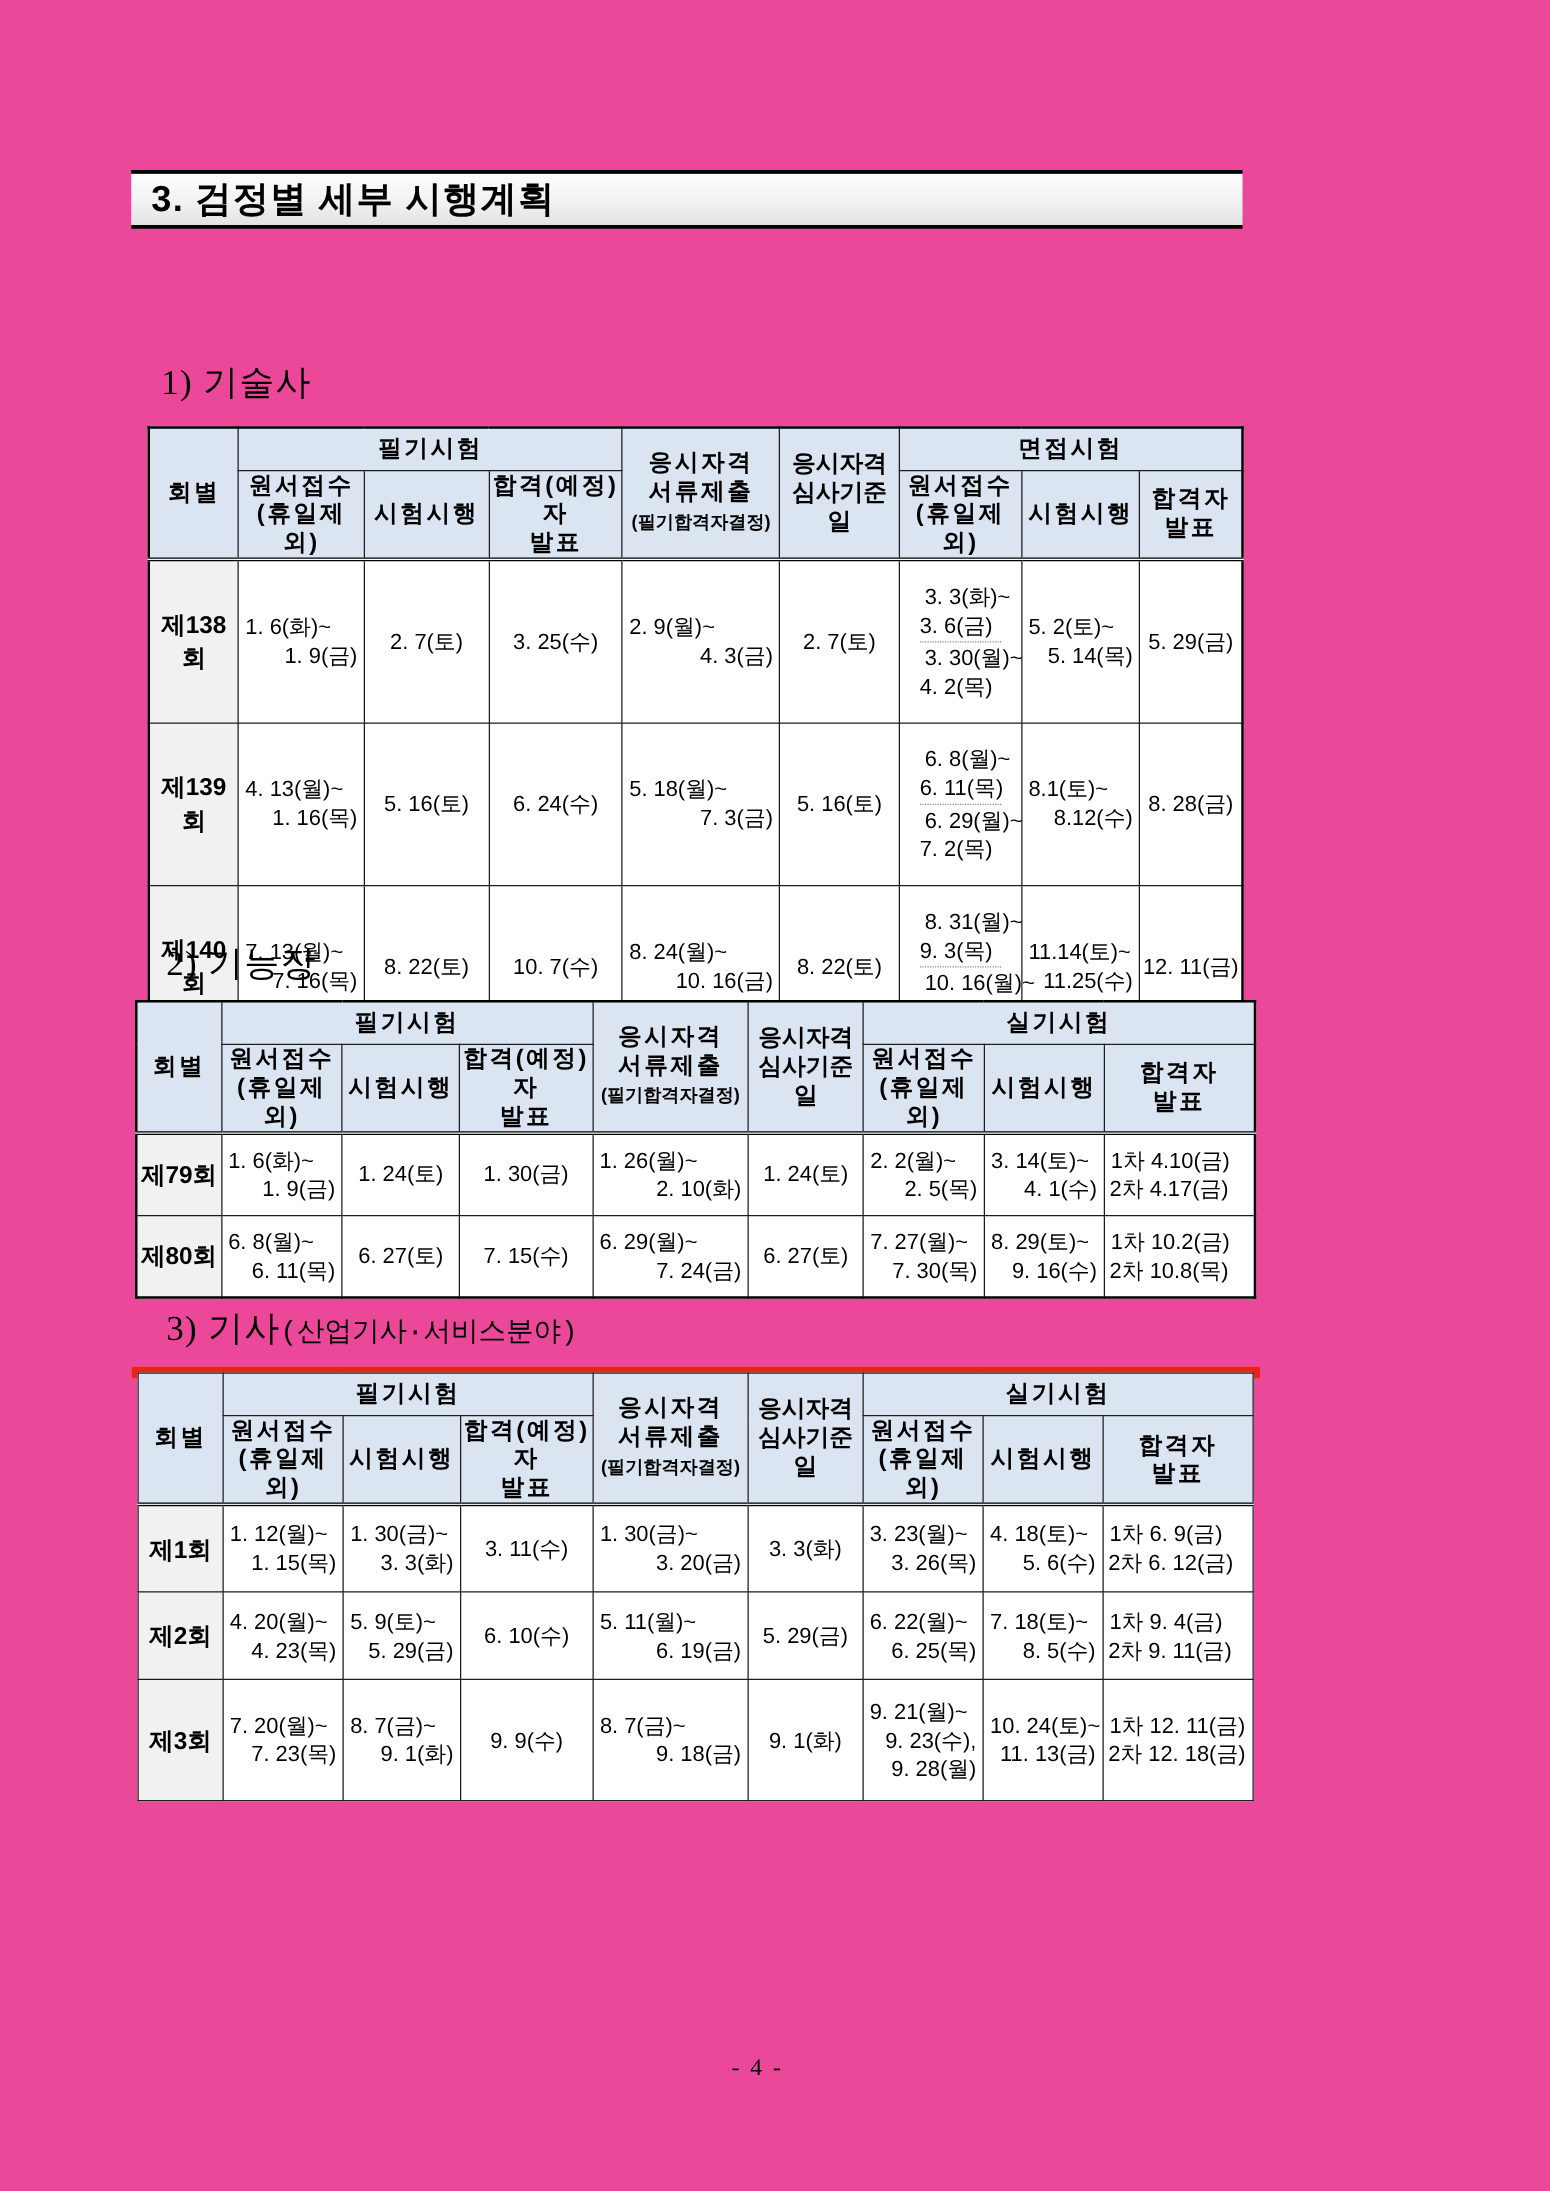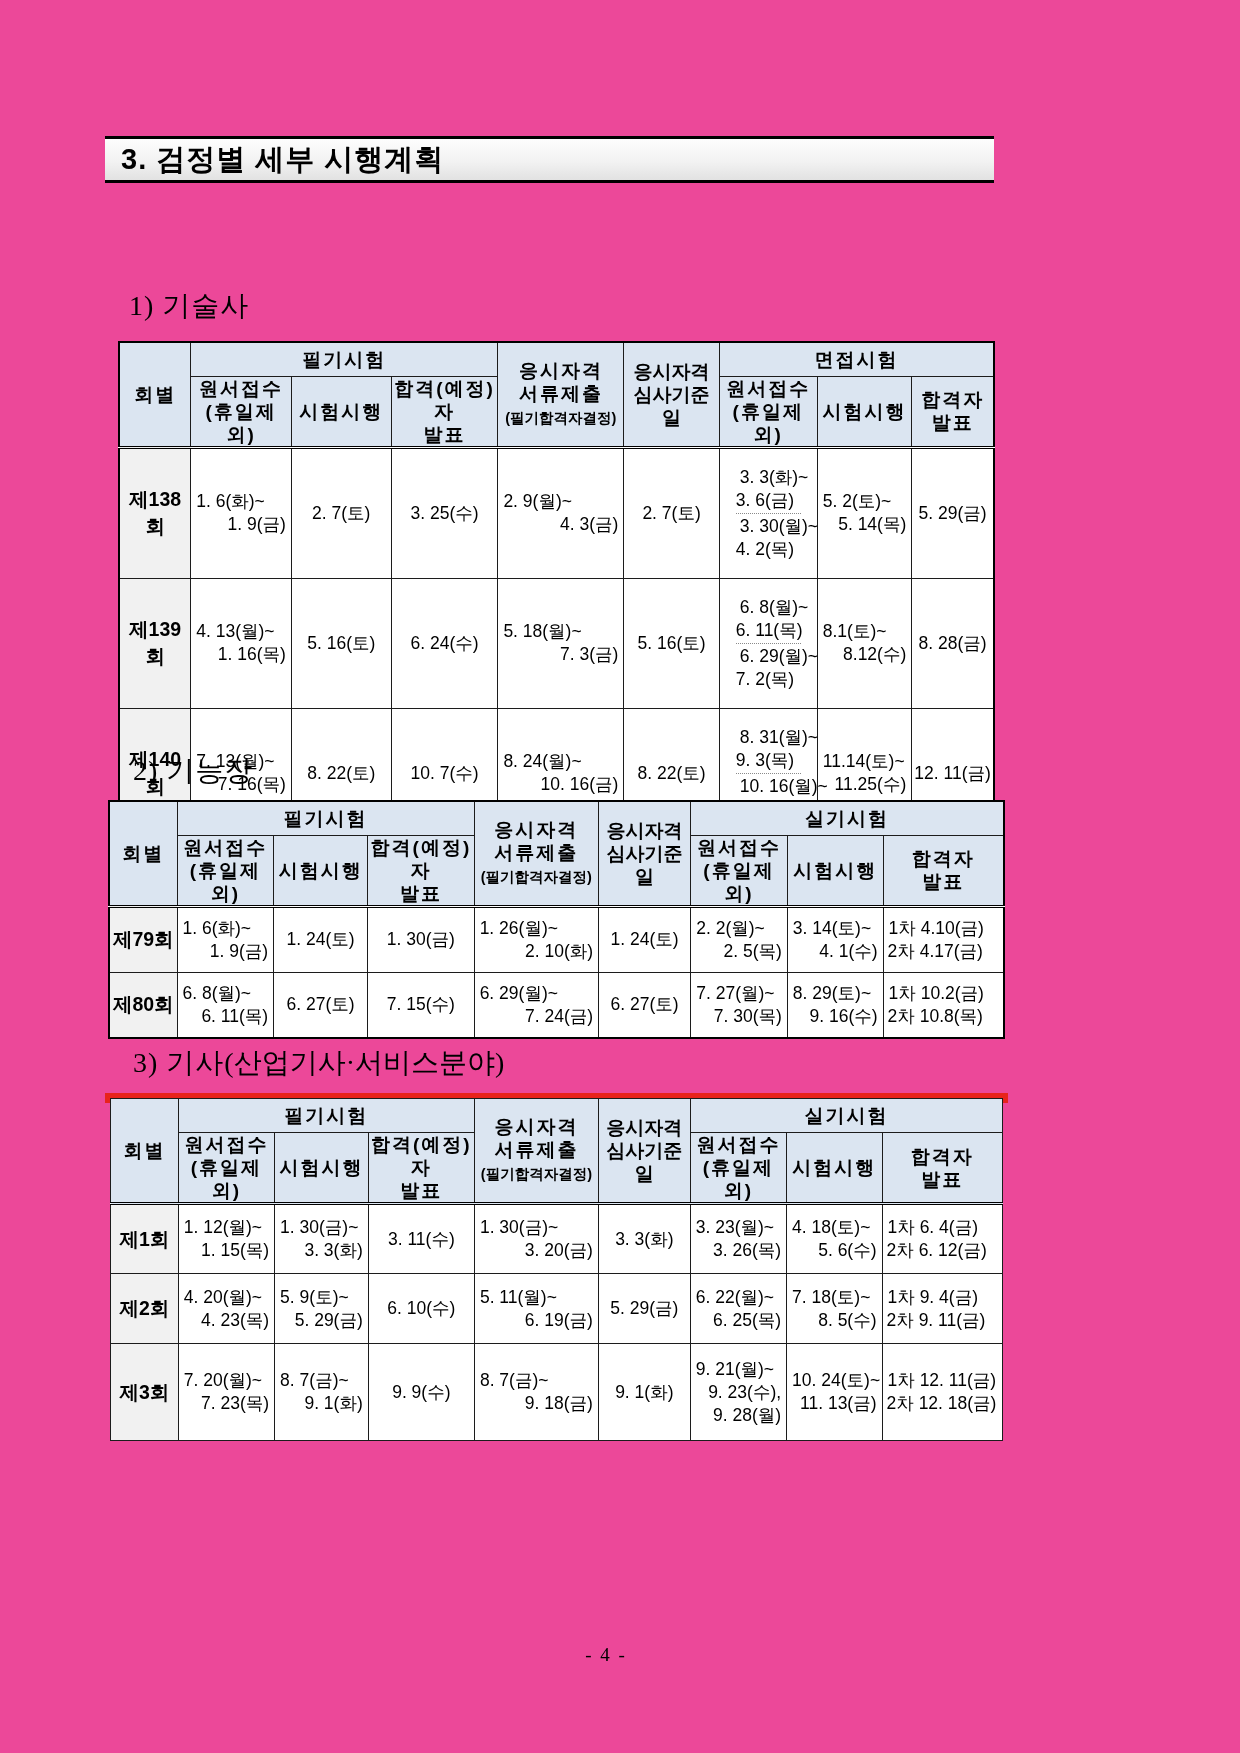--- a/index.html
+++ b/index.html
@@ -18,21 +18,21 @@
   .banner span { font-weight:bold; font-size:29px; letter-spacing:1px; font-family:"Liberation Sans",sans-serif; }
   
   .heading-ga {
     position:absolute; left:117px; top:220px; font-family:"Liberation Serif", serif;
     font-size:29px; word-spacing:8px; letter-spacing:2px;
   }
   .tbl-caption { position:absolute; font-family:"Liberation Serif", serif; font-size:28px; letter-spacing:1px; }
   .cap-0 { left:129px; top:287px; }
   .cap-1 { left:133px; top:752px; }
   .cap-2 { left:133px; top:1044px; }
-  .cap-sub { font-size:28px; letter-spacing:0; }
+  .cap-sub { font-size:22px; letter-spacing:0;font-family:Liberation Mono, monospace; }
   
   table.sched { position:absolute; border-collapse:collapse; table-layout:fixed; background:#fff; }
   .tbl-0 { left:118px; top:341px; width:877px; border:2px solid #000; }
   .tbl-1 { left:108px; top:800px; width:897px; border:2px solid #000; }
   .tbl3-wrap { position:absolute; left:105px; top:1093px; width:903px; border:5px solid #e8231c; background:#fff; }
   .tbl-2 { position:static; width:100%; }
   .sched th, .sched td { border:1px solid #1c1c1c; vertical-align:middle; }
   .sched thead th {
     background:#dbe5f1; font-weight:bold; text-align:center;
     font-size:19px; line-height:23px; letter-spacing:2px;
@@ -331,21 +331,21 @@
             <td class="c-center">3. 3(화)</td>
             <td class="c-range">
               <div class="ln">3. 23(월)~</div>
               <div class="ln">3. 26(목)</div>
             </td>
             <td class="c-range">
               <div class="ln">4. 18(토)~</div>
               <div class="ln">5. 6(수)</div>
             </td>
             <td class="c-list">
-              <div class="ln">1차 6. 4(금)</div>
+              <div class="ln">1차 6. 9(금)</div>
               <div class="ln">2차 6. 12(금)</div>
             </td>
           </tr>
           <tr>
             <th class="rowlabel">제2회</th>
             <td class="c-range">
               <div class="ln">4. 20(월)~</div>
               <div class="ln">4. 23(목)</div>
             </td>
             <td class="c-range">

